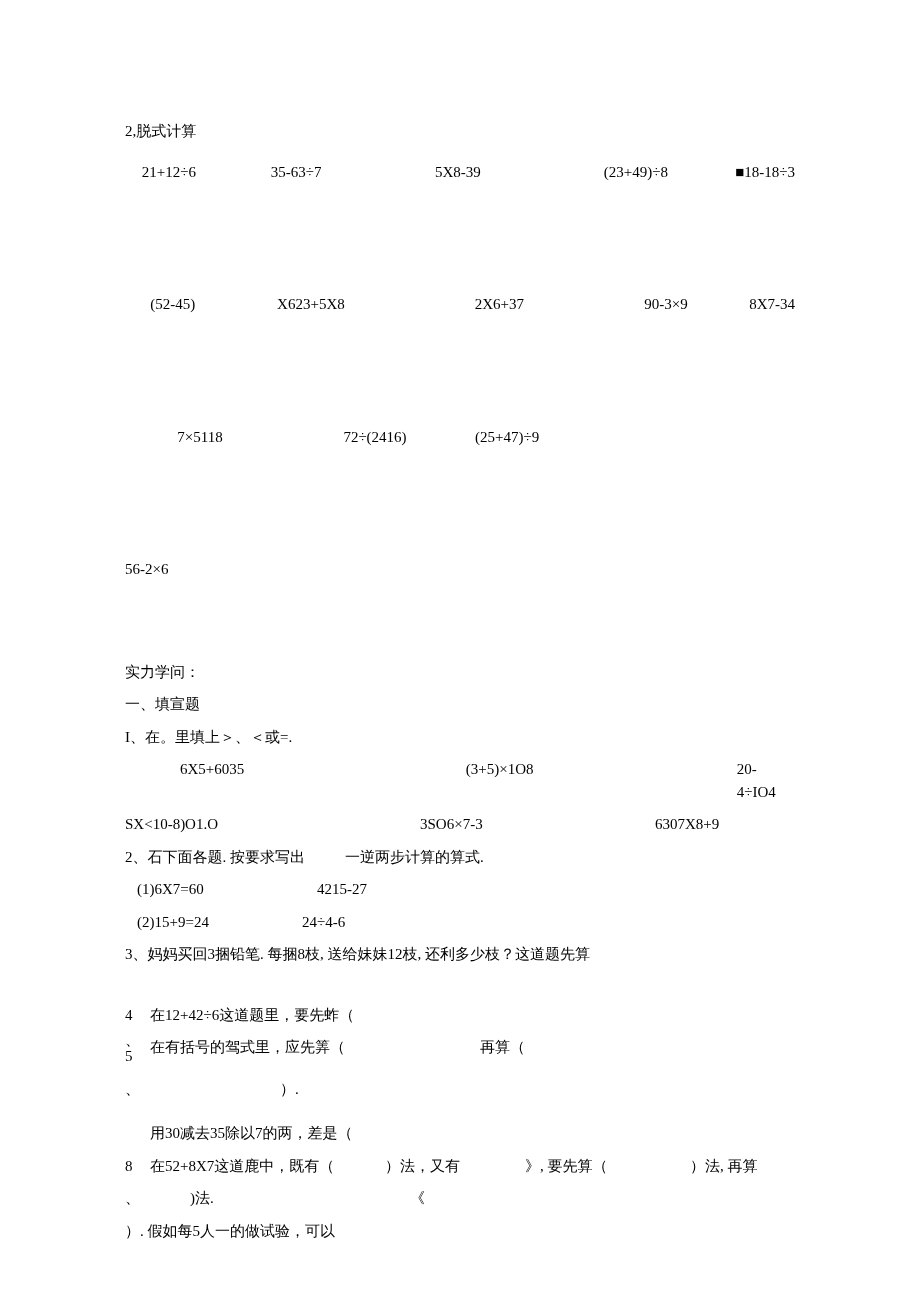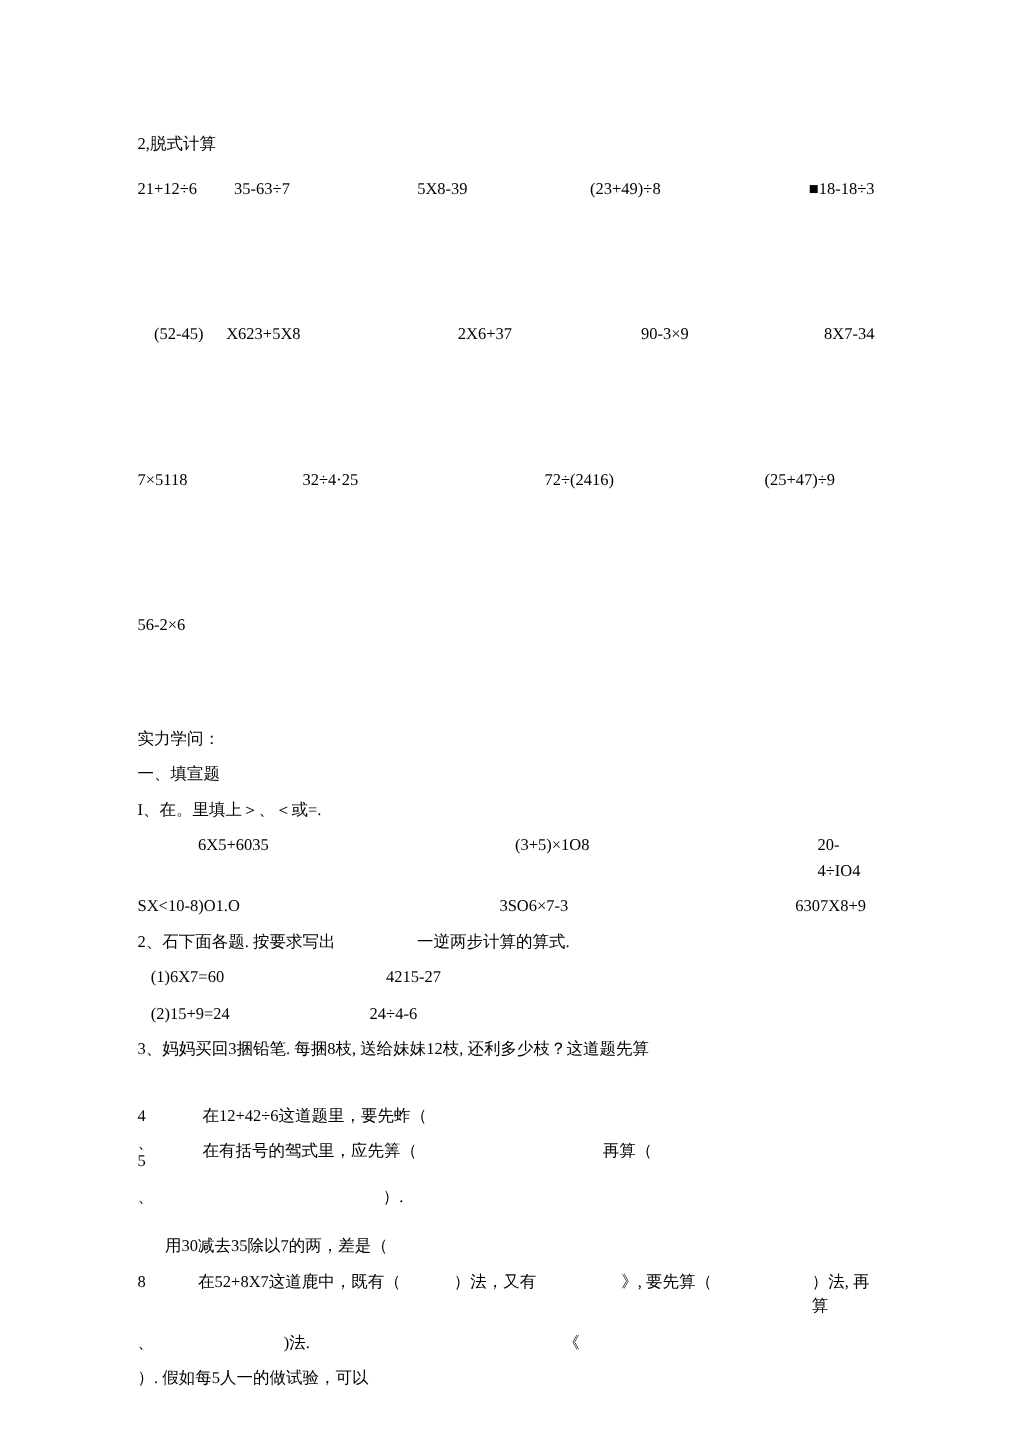--- a/index.html
+++ b/index.html
@@ -6,27 +6,27 @@
     body {
       background: #ffffff;
       font-family: "SimSun", "宋体", serif;
       color: #000;
       width: 920px;
       padding: 120px 125px 60px 125px;
       font-size: 15px;
       line-height: 1.5;
     }
     .section-title { margin-bottom: 18px; font-family: Liberation Serif, serif; }
-    .row { display: flex; margin-bottom: 20px; }
+    .row { display: flex; margin-bottom: 20px; text-align: center; }
     .row > span { white-space: nowrap; }
     .gap-lg { height: 90px; }
     .gap-md { height: 60px; }
     .gap-sm { height: 28px; }
     .line { margin-bottom: 10px; }
-    .flex { display: flex; gap: 34px; }
+    .flex { display: flex; }
   </style>
 </head>
 <body>
 
 <div class="section-title">2,脱式计算</div>
 
 <div class="row">
   <span style="width:95px">21+12÷6</span>
   <span style="width:180px">35-63÷7</span>
   <span style="width:170px">5X8-39</span>
@@ -41,21 +41,20 @@
   <span style="width:215px">X623+5X8</span>
   <span style="width:170px">2X6+37</span>
   <span style="width:170px">90-3×9</span>
   <span>8X7-34</span>
 </div>
 
 <div class="gap-lg"></div>
 
 <div class="row">
   <span style="width:150px">7×5118</span>
-  <span style="width:220px">32÷4·25</span>
   <span style="width:200px">72÷(2416)</span>
   <span>(25+47)÷9</span>
 </div>
 
 <div class="gap-lg"></div>
 
 <div class="row">
   <span>56-2×6</span>
 </div>
 

